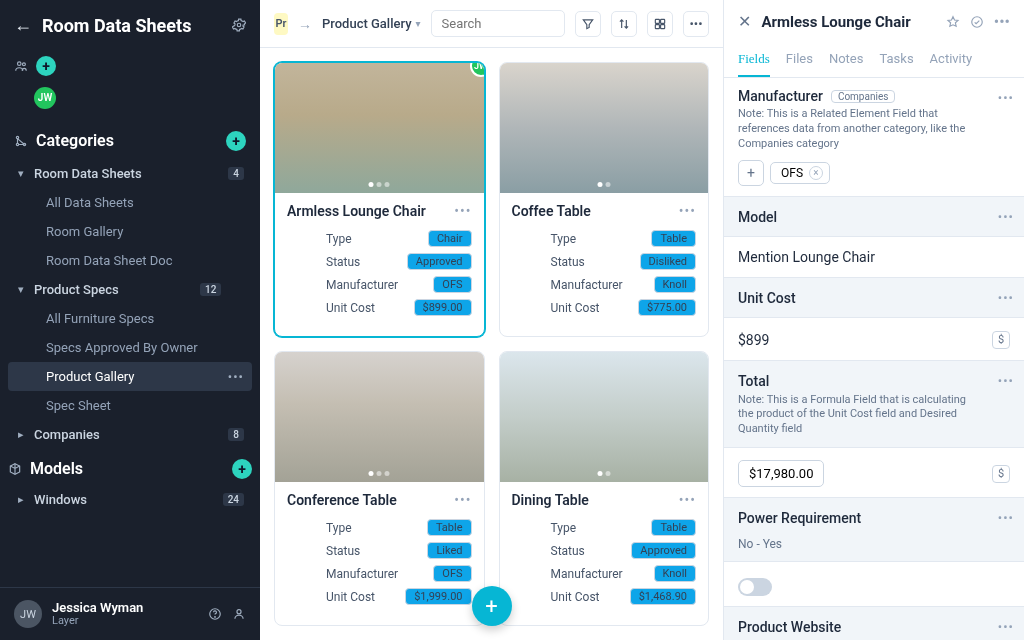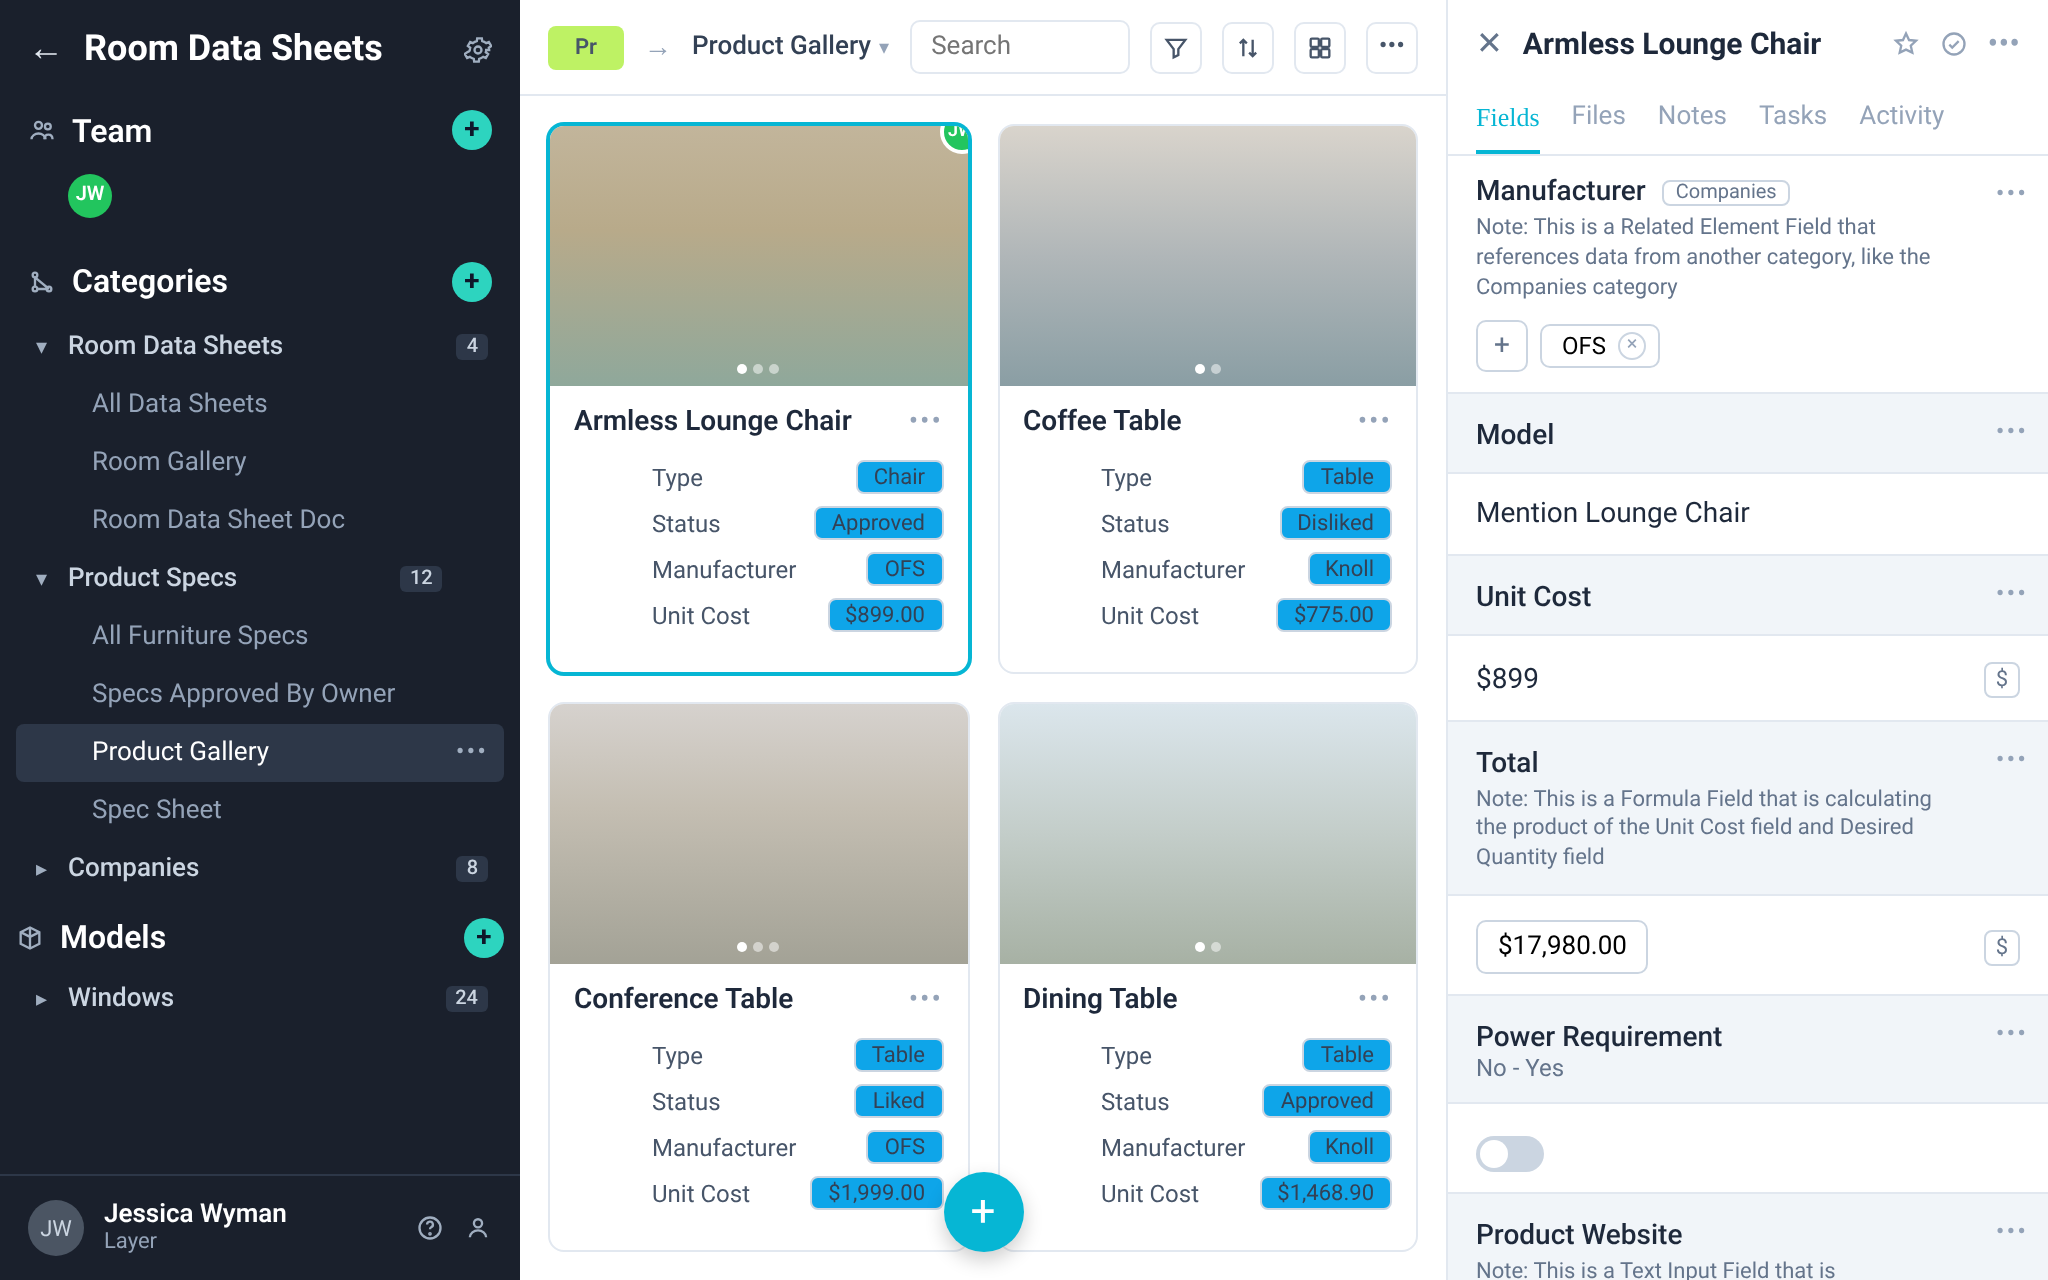--- a/index.html
+++ b/index.html
@@ -30,21 +30,21 @@
 .sb-footer { padding: 12px 14px; display: flex; align-items: center; gap: 10px; border-top: 1px solid #2d3748; }
 .sb-footer .avatar2 { width: 28px; height: 28px; border-radius: 50%; background: #4b5563; color: #cbd5e1; font-size: 11px; display: flex; align-items: center; justify-content: center; }
 .sb-footer .userblock { flex: 1; line-height: 1.1; }
 .sb-footer .uname { font-size: 13px; font-weight: 600; color: #fff; }
 .sb-footer .ulayer { font-size: 11px; color: #94a3b8; }
 .sb-footer .ficon { color: #a0aec0; font-size: 14px; cursor: pointer; }
 
 
 .main { flex: 1; display: flex; flex-direction: column; border-right: 1px solid #e2e8f0; position: relative; }
 .main-header { display: flex; align-items: center; gap: 10px; padding: 10px 14px; border-bottom: 1px solid #e2e8f0; }
-.bc-avatar { width: 38px; height: 22px; border-radius: 4px; background: #bef264; color: #475569; font-size: 11px; font-weight: 600; display: flex; align-items: center; justify-content: center; }
+.bc-avatar { width: 14px; height: 22px; border-radius: 4px; background: #fef9c3; color: #475569; font-size: 11px; font-weight: 600; display: flex; align-items: center; justify-content: center; }
 .bc-arrow { color: #94a3b8; font-size: 14px; }
 .bc-dd { display: flex; align-items: center; gap: 4px; font-size: 13px; font-weight: 500; color: #334155; cursor: pointer; }
 .bc-dd .chev { font-size: 10px; color: #94a3b8; }
 .search { flex: 1; }
 .search input { width: 100%; border: 1px solid #e2e8f0; border-radius: 5px; padding: 5px 10px; font-size: 13px; outline: none; }
 .tb-icon { width: 26px; height: 26px; border: 1px solid #e2e8f0; border-radius: 5px; display: flex; align-items: center; justify-content: center; color: #475569; font-size: 13px; cursor: pointer; }
 .gallery { flex: 1; overflow: auto; padding: 14px; display: grid; grid-template-columns: 1fr 1fr; gap: 14px; }
 .card { border: 1px solid #e2e8f0; border-radius: 8px; overflow: hidden; background: #fff; display:flex; flex-direction:column; }
 .card.selected { border-color: #06b6d4; box-shadow: 0 0 0 1px #06b6d4; }
 .card-img { height: 130px; background: #e2e8f0; position: relative; background-size: cover; background-position: center; }
@@ -84,21 +84,21 @@
 .field-value { font-size: 14px; color: #1e293b; padding: 2px 0; }
 .chip-row { display: flex; gap: 6px; margin-top: 8px; align-items: center; }
 .chip-add { width: 26px; height: 26px; border: 1px solid #cbd5e1; border-radius: 5px; display: flex; align-items: center; justify-content: center; color: #64748b; cursor: pointer; font-size: 14px; background:#fff; }
 .chip { border: 1px solid #cbd5e1; border-radius: 5px; padding: 3px 6px 3px 10px; display: flex; align-items: center; gap: 6px; font-size: 12px; background: #fff; }
 .chip-x { width: 14px; height: 14px; border-radius: 50%; border: 1px solid #cbd5e1; color: #94a3b8; font-size: 10px; display:flex; align-items:center; justify-content:center; cursor:pointer; }
 .inline-input { display: flex; align-items: center; margin-top: 2px; }
 .readout { border: 1px solid #cbd5e1; border-radius: 5px; padding: 5px 10px; font-size: 13px; background: #fff; display: inline-block; }
 .currency-badge { margin-left: auto; width: 18px; height: 18px; border: 1px solid #cbd5e1; border-radius: 4px; display: flex; align-items: center; justify-content: center; font-size: 11px; color: #64748b; }
 .toggle { width: 34px; height: 18px; border-radius: 10px; background: #cbd5e1; position: relative; margin-top: 6px; cursor:pointer; }
 .toggle::after { content: ""; position: absolute; width: 14px; height: 14px; background: #fff; border-radius: 50%; top: 2px; left: 2px; }
-.subval { font-size: 12px; color: #64748b; margin-top: 0; }
+.subval { font-size: 12px; color: #64748b; margin-top: 10px; }
 
 .icon-svg { width: 14px; height: 14px; display:block; }
 </style>
 </head>
 <body>
 
 <aside class="sidebar">
   <div class="sb-header">
     <span class="sb-back">←</span>
     <span class="sb-title">Room Data Sheets</span>
@@ -112,21 +112,20 @@
 
   <div class="sb-section">
     <span class="sb-section-icon">
       <svg class="icon-svg" viewBox="0 0 24 24" fill="none" stroke="currentColor" stroke-width="2">
           <circle cx="9" cy="8" r="3"></circle>
           <circle cx="17" cy="9" r="2.5"></circle>
           <path d="M3 20c0-3 3-5 6-5s6 2 6 5"></path>
           <path d="M14 20c0-2.5 1.5-4 3.5-4s3.5 1.5 3.5 4"></path>
         </svg>
     </span>
-    <span class="sb-section-title">Team</span>
     <span class="sb-add">+</span>
   </div>
   <div class="sb-avatar-row">
     <span class="avatar">JW</span>
   </div>
 
   <div class="sb-section">
     <span class="sb-section-icon">
       <svg class="icon-svg" viewBox="0 0 24 24" fill="none" stroke="currentColor" stroke-width="2">
           <circle cx="6" cy="6" r="2"></circle>

